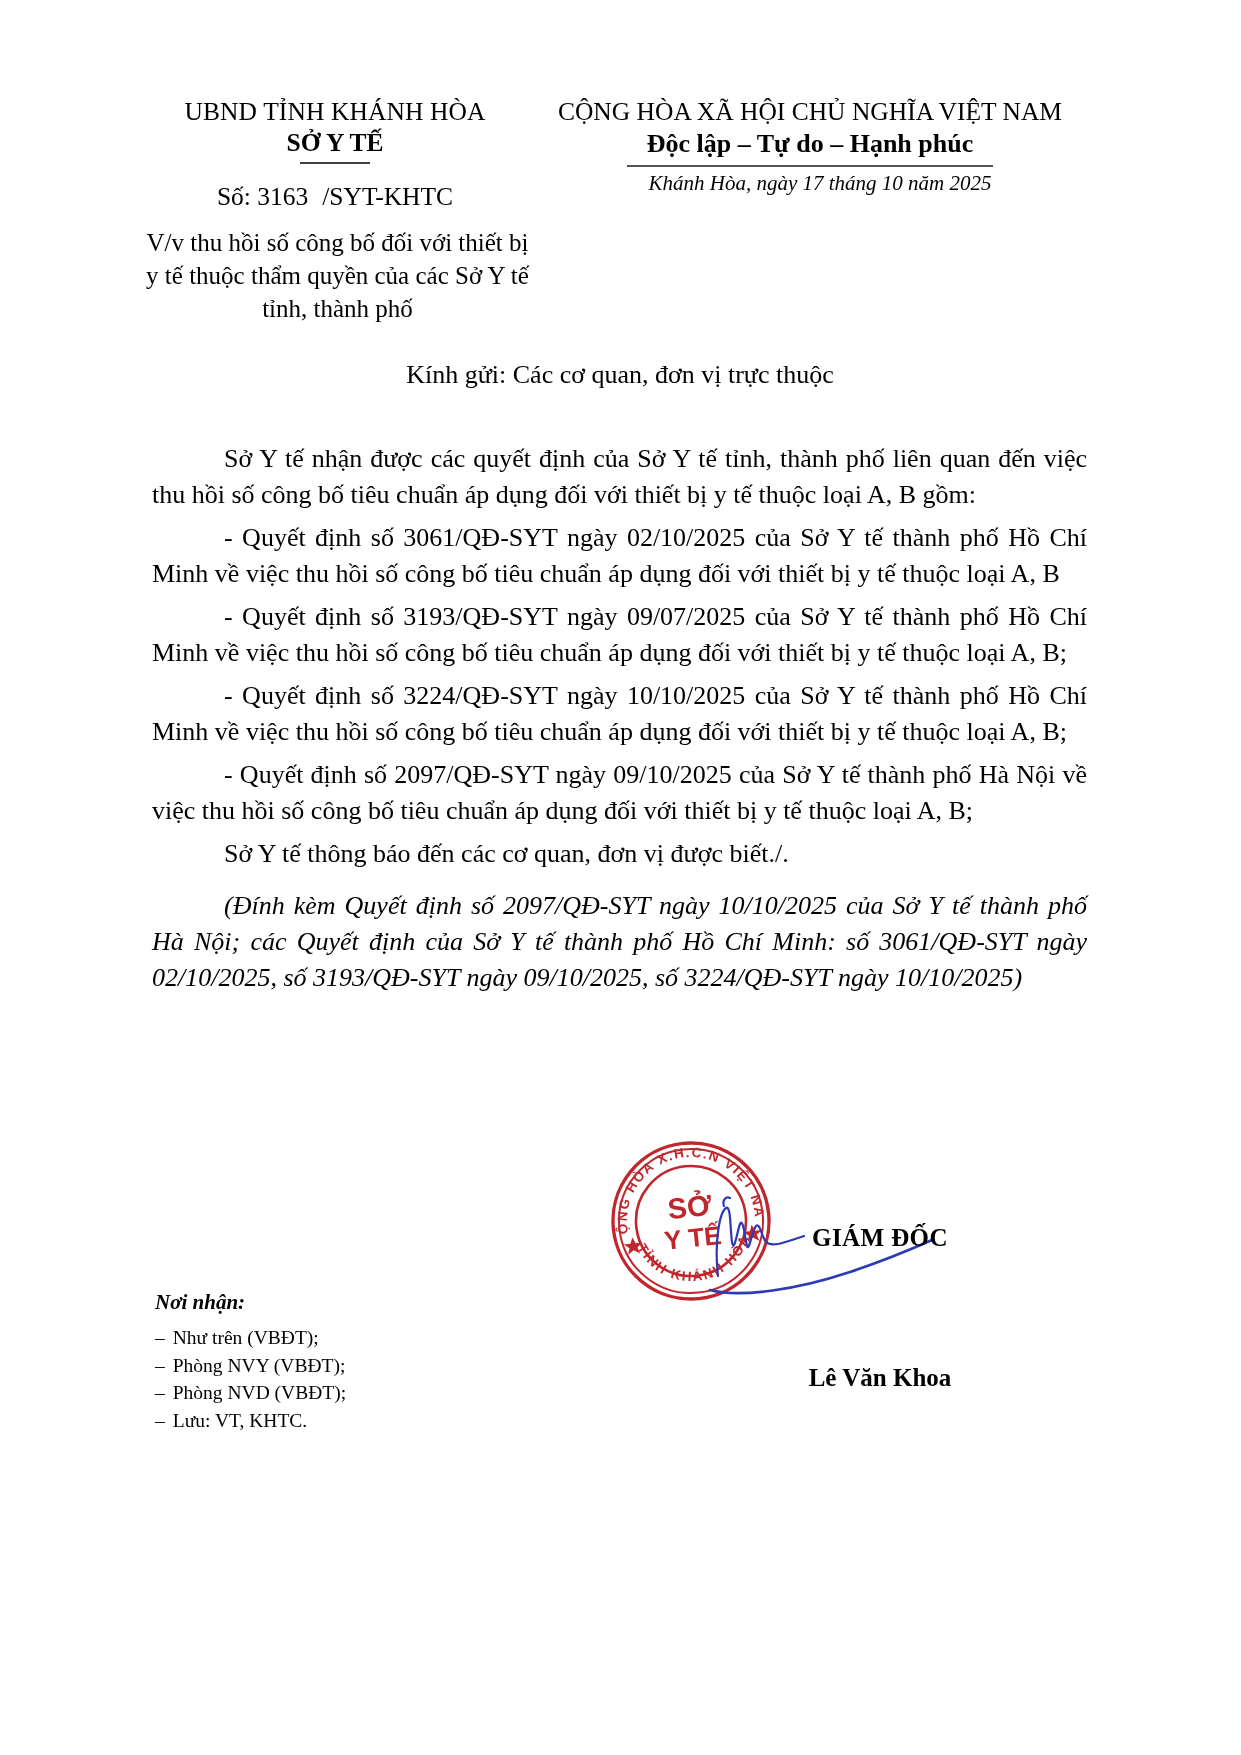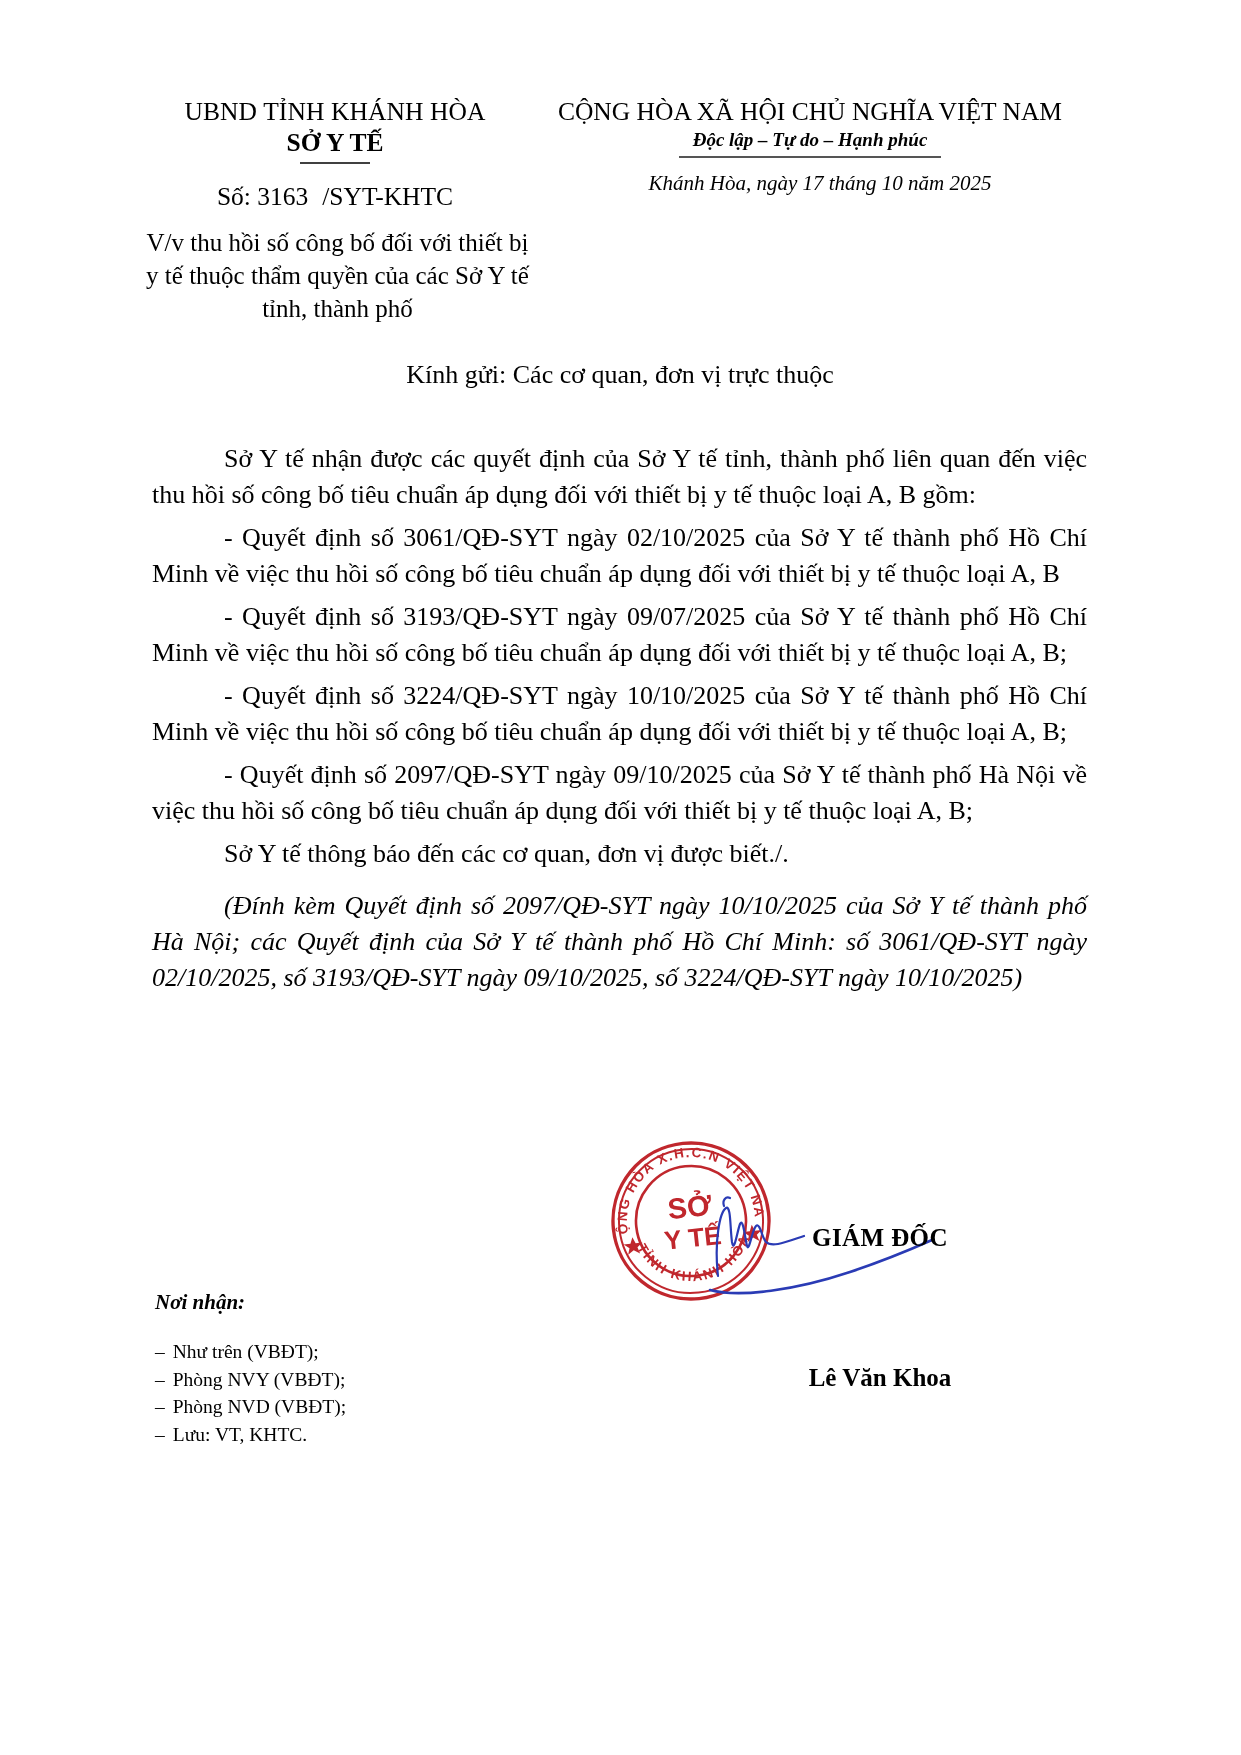--- a/index.html
+++ b/index.html
@@ -62,27 +62,26 @@
     bottom: -6px;
     border-bottom: 2px solid #404040;
   }
   .nation-line1 {
     font-size: 25.5px;
     font-weight: normal;
     line-height: 1.24;
     white-space: nowrap;
   }
   .nation-line2 {
-    font-size: 19px;
+    font-size: 26px;
     font-weight: bold;
     line-height: 1.24;
     display: inline-block;
     position: relative;
     white-space: nowrap;
-    font-style: italic;
   }
   .nation-line2::after {
     content: "";
     position: absolute;
     left: -6%;
     right: -6%;
     bottom: -7px;
     border-bottom: 2px solid #555;
   }
 
@@ -158,21 +157,21 @@
     left: 155px;
     top: 1288px;
     width: 430px;
     font-size: 19.5px;
     line-height: 1.42;
   }
   .recipients .rcp-title {
     font-weight: bold;
     font-style: italic;
     font-size: 21px;
-    margin-bottom: 20px;
+    margin-bottom: 6px;
   }
   .recipients ul {
     list-style: none;
     margin: 0;
     padding: 0;
   }
   .recipients li { white-space: nowrap; }
   .recipients li .dash { margin-right: 8px; }
 
   .signblock {

